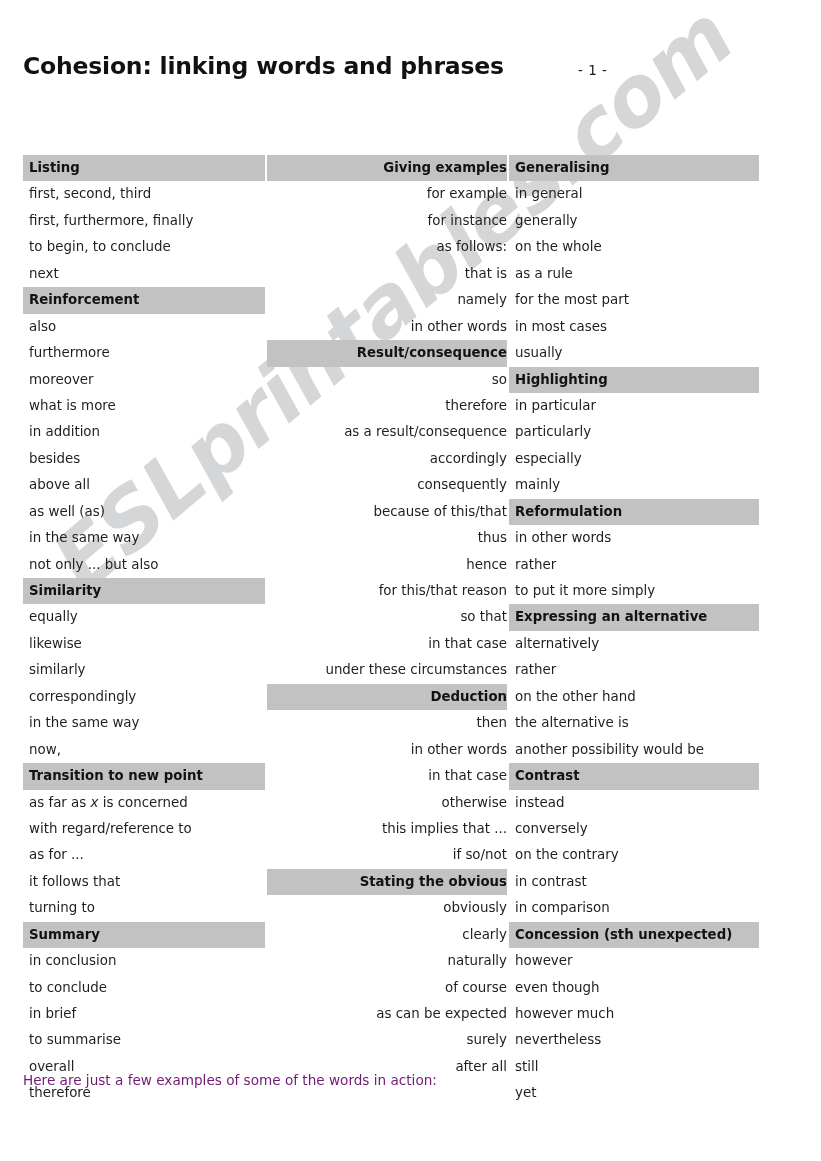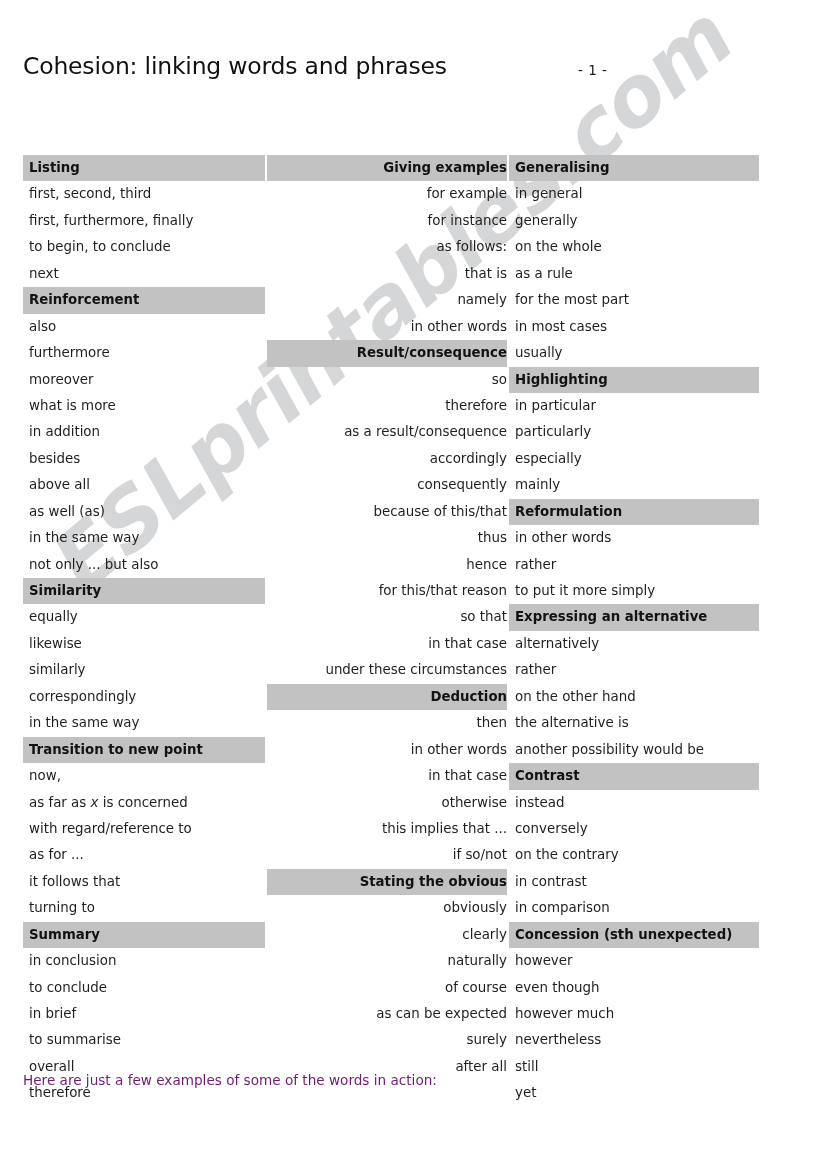--- a/index.html
+++ b/index.html
@@ -54,21 +54,21 @@
     top: 0;
     width: 821px;
     height: 100px;
     z-index: 10;
   }
   #doc-title {
     position: absolute;
     left: 23px;
     top: 52px;
     font-size: 23.5px;
-    font-weight: normal;
+    font-weight: bold;
     letter-spacing: -0.2px;
     color: #111111;
     white-space: nowrap;
   }
   #page-number {
     position: absolute;
     left: 578px;
     top: 62px;
     font-size: 13.5px;
     color: #1a1a1a;
@@ -159,22 +159,22 @@
         <div class="row item">above all</div>
         <div class="row item">as well (as)</div>
         <div class="row item">in the same way</div>
         <div class="row item">not only ... but also</div>
         <div class="row cat">Similarity</div>
         <div class="row item">equally</div>
         <div class="row item">likewise</div>
         <div class="row item">similarly</div>
         <div class="row item">correspondingly</div>
         <div class="row item">in the same way</div>
+        <div class="row item">now,</div>
         <div class="row cat">Transition to new point</div>
-        <div class="row item">now,</div>
         <div class="row item">as far as <span class="ital">x</span> is concerned</div>
         <div class="row item">with regard/reference to</div>
         <div class="row item">as for ...</div>
         <div class="row item">it follows that</div>
         <div class="row item">turning to</div>
         <div class="row cat">Summary</div>
         <div class="row item">in conclusion</div>
         <div class="row item">to conclude</div>
         <div class="row item">in brief</div>
         <div class="row item">to summarise</div>

